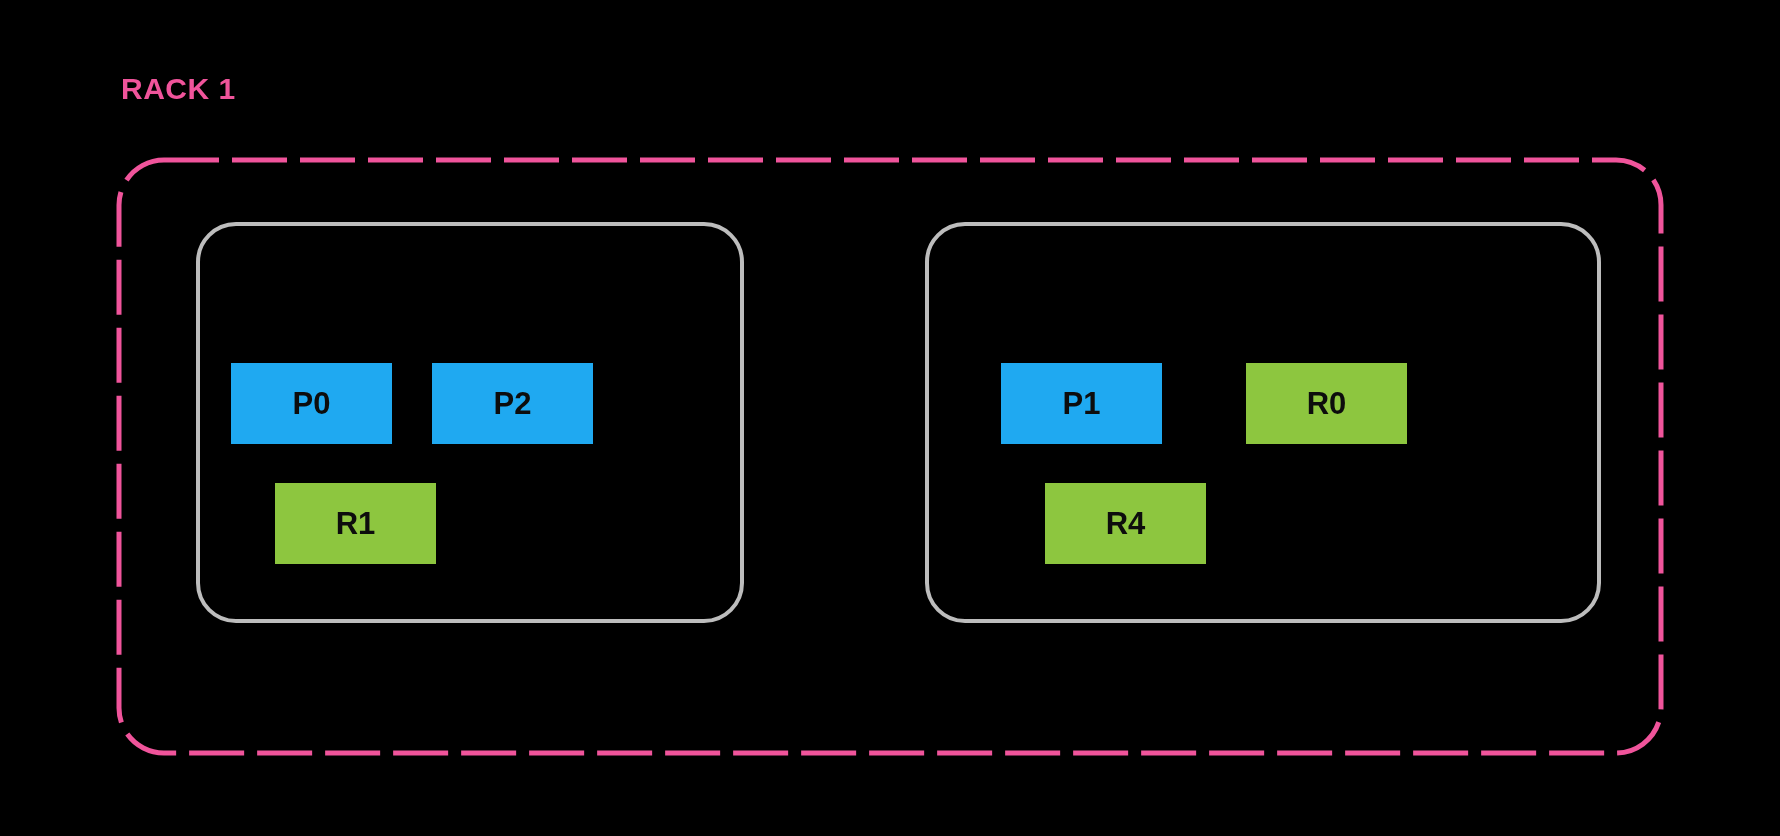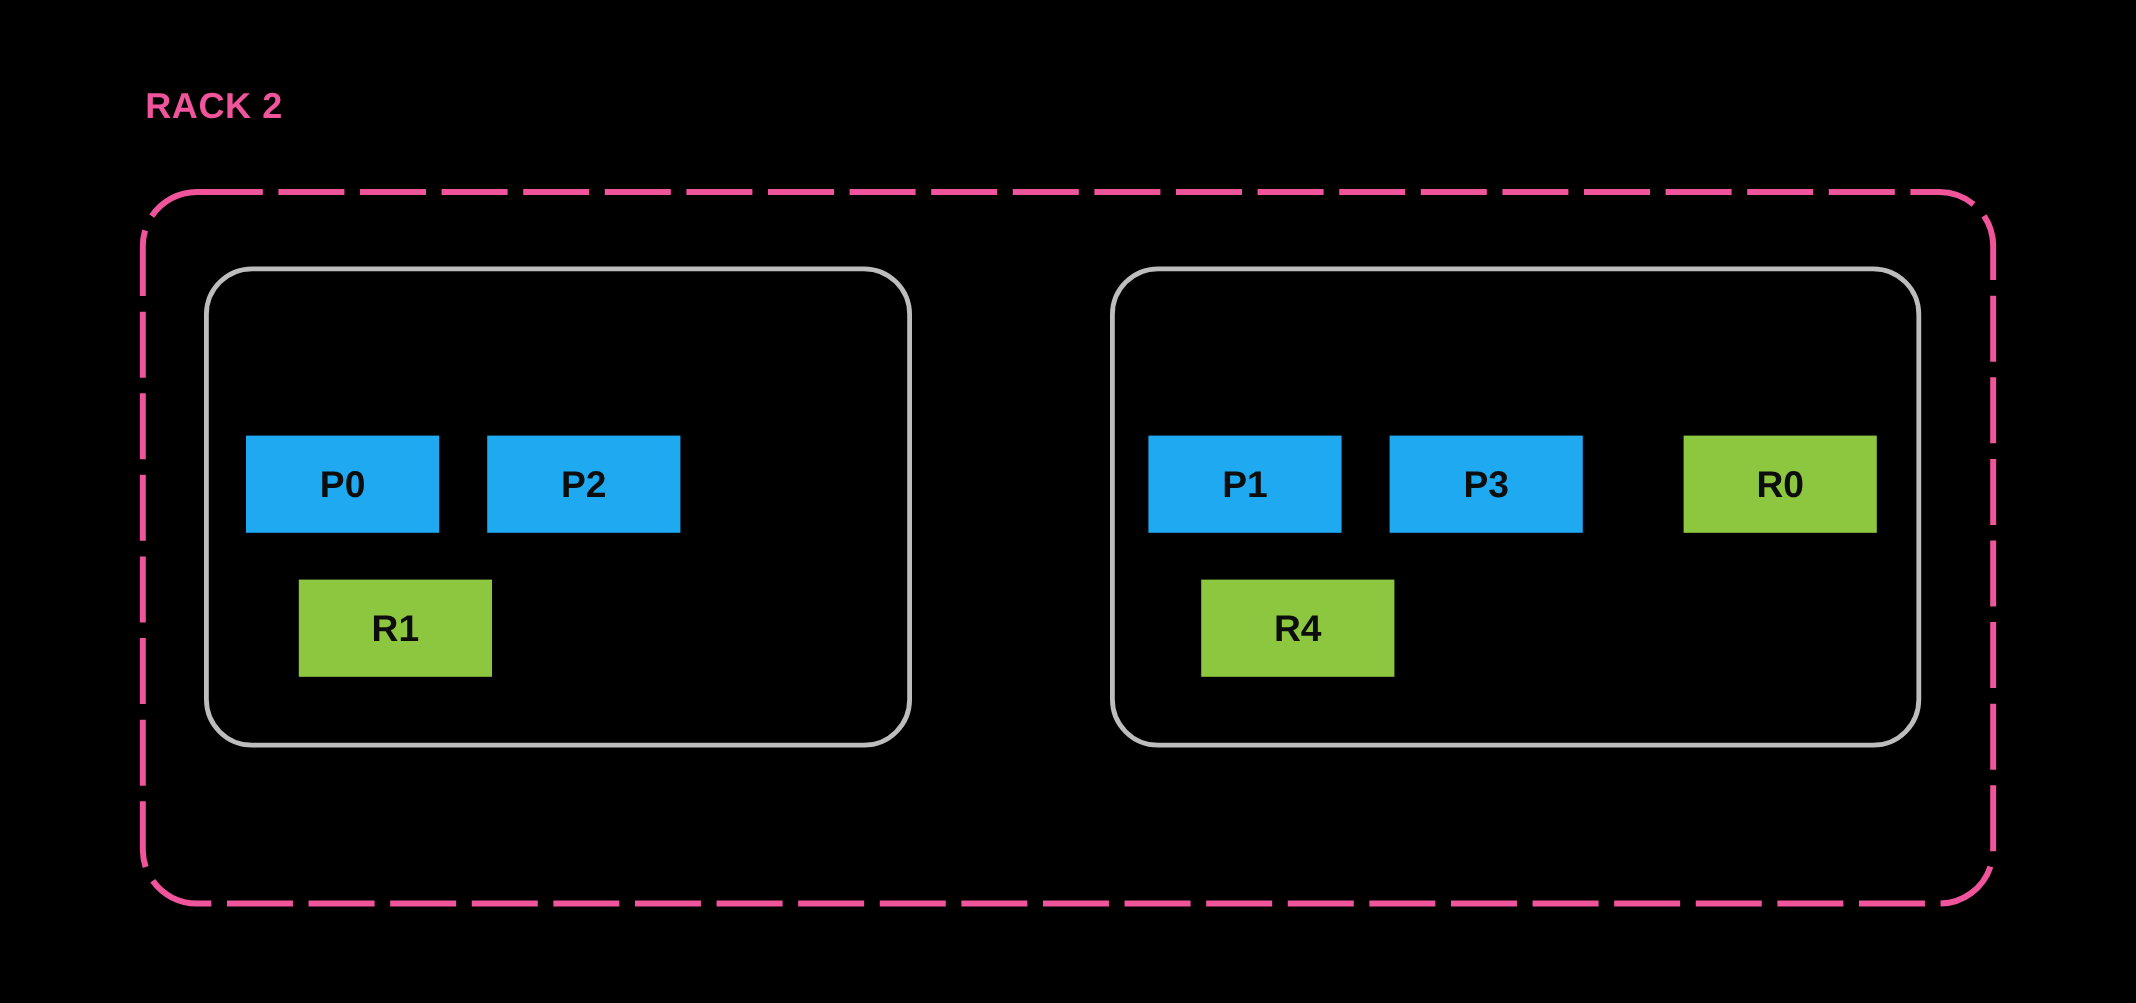--- a/index.html
+++ b/index.html
@@ -40,22 +40,22 @@
     top: 222px;
     height: 401px;
     box-sizing: border-box;
     border: 4px solid var(--c-node, #BDBDBD);
     border-radius: 40px;
     padding: 137px 0 0 55px;
     display: flex;
     flex-direction: column;
     row-gap: 39px;
   }
-  .node-1 { left: 170px; width: 590px; padding-left: 31px; }
-  .node-2 { left: 925px; width: 676px; padding-left: 28px; }
+  .node-1 { left: 196px; width: 548px; padding-left: 31px; }
+  .node-2 { left: 925px; width: 676px; padding-left: 72px; }
   .slot-row {
     display: flex;
     column-gap: 40px;
   }
   .slot {
     width: 161px;
     height: 81px;
     display: flex;
     align-items: center;
     justify-content: center;
@@ -64,40 +64,39 @@
     color: #0d0d0d;
   }
   .slot.primary { background: var(--c-primary, #1FA9F1); }
   .slot.replica { background: var(--c-replica, #8DC63F); margin-left: 44px; }
 </style>
 </head>
 <body>
 
 <div class="canvas">
 
-  <div class="rack-title">RACK 2</div>
+  <div class="rack-title">RACK 1</div>
 
   <svg class="rack-boundary" width="1548" height="599">
     <rect x="3" y="3" width="1542" height="593" rx="45"></rect>
   </svg>
 
   <div class="node node-1">
     <div class="slot-row">
       <div class="slot primary">P0</div>
       <div class="slot primary">P2</div>
     </div>
     <div class="slot-row">
       <div class="slot replica">R1</div>
     </div>
   </div>
 
   <div class="node node-2">
     <div class="slot-row">
       <div class="slot primary">P1</div>
-      <div class="slot primary">P3</div>
       <div class="slot replica">R0</div>
     </div>
     <div class="slot-row">
       <div class="slot replica">R4</div>
     </div>
   </div>
 
 </div>
 
 </body></html>

